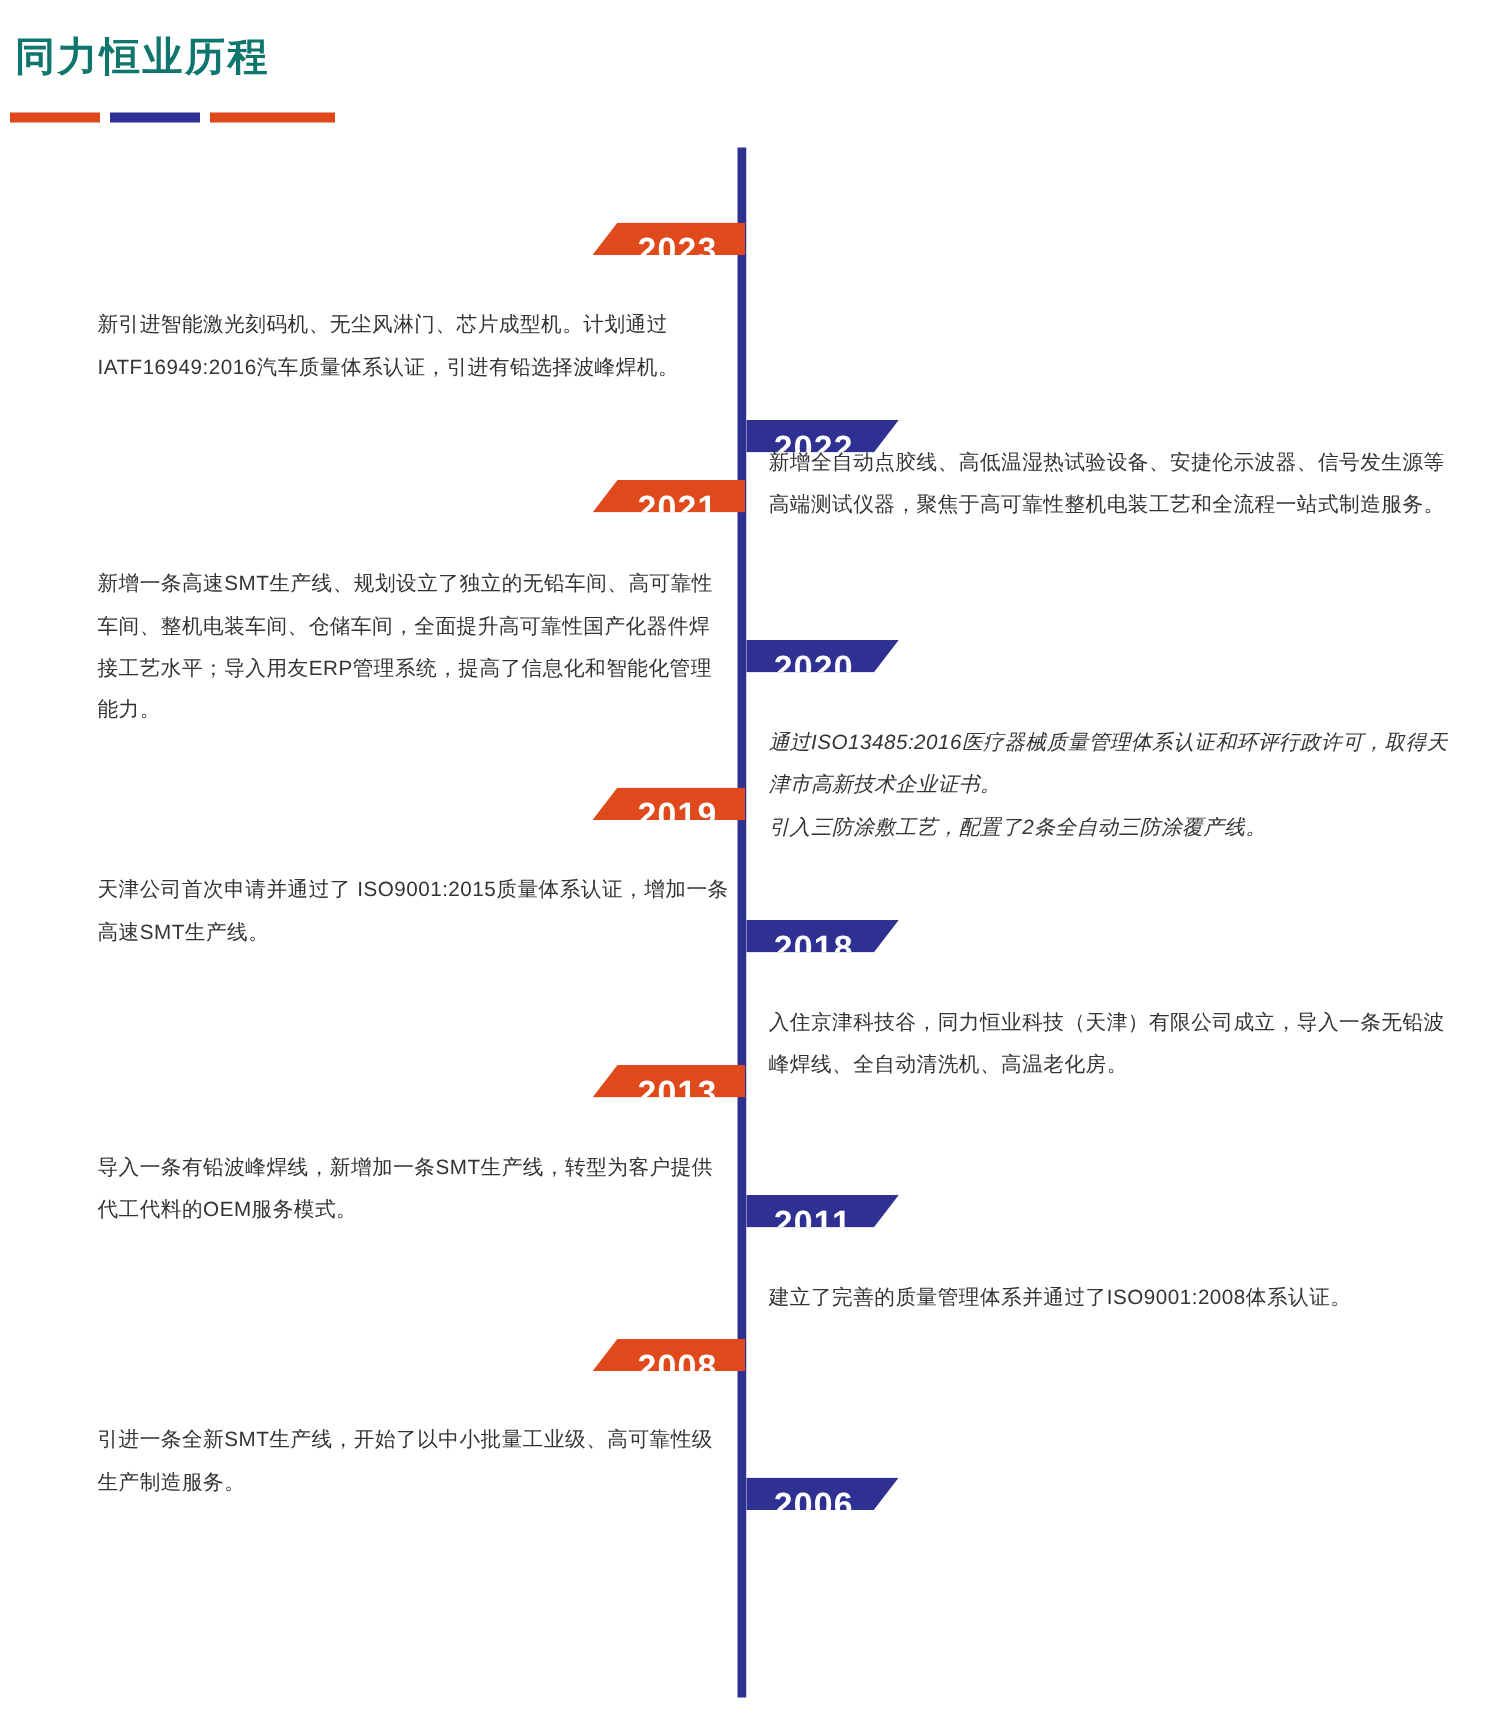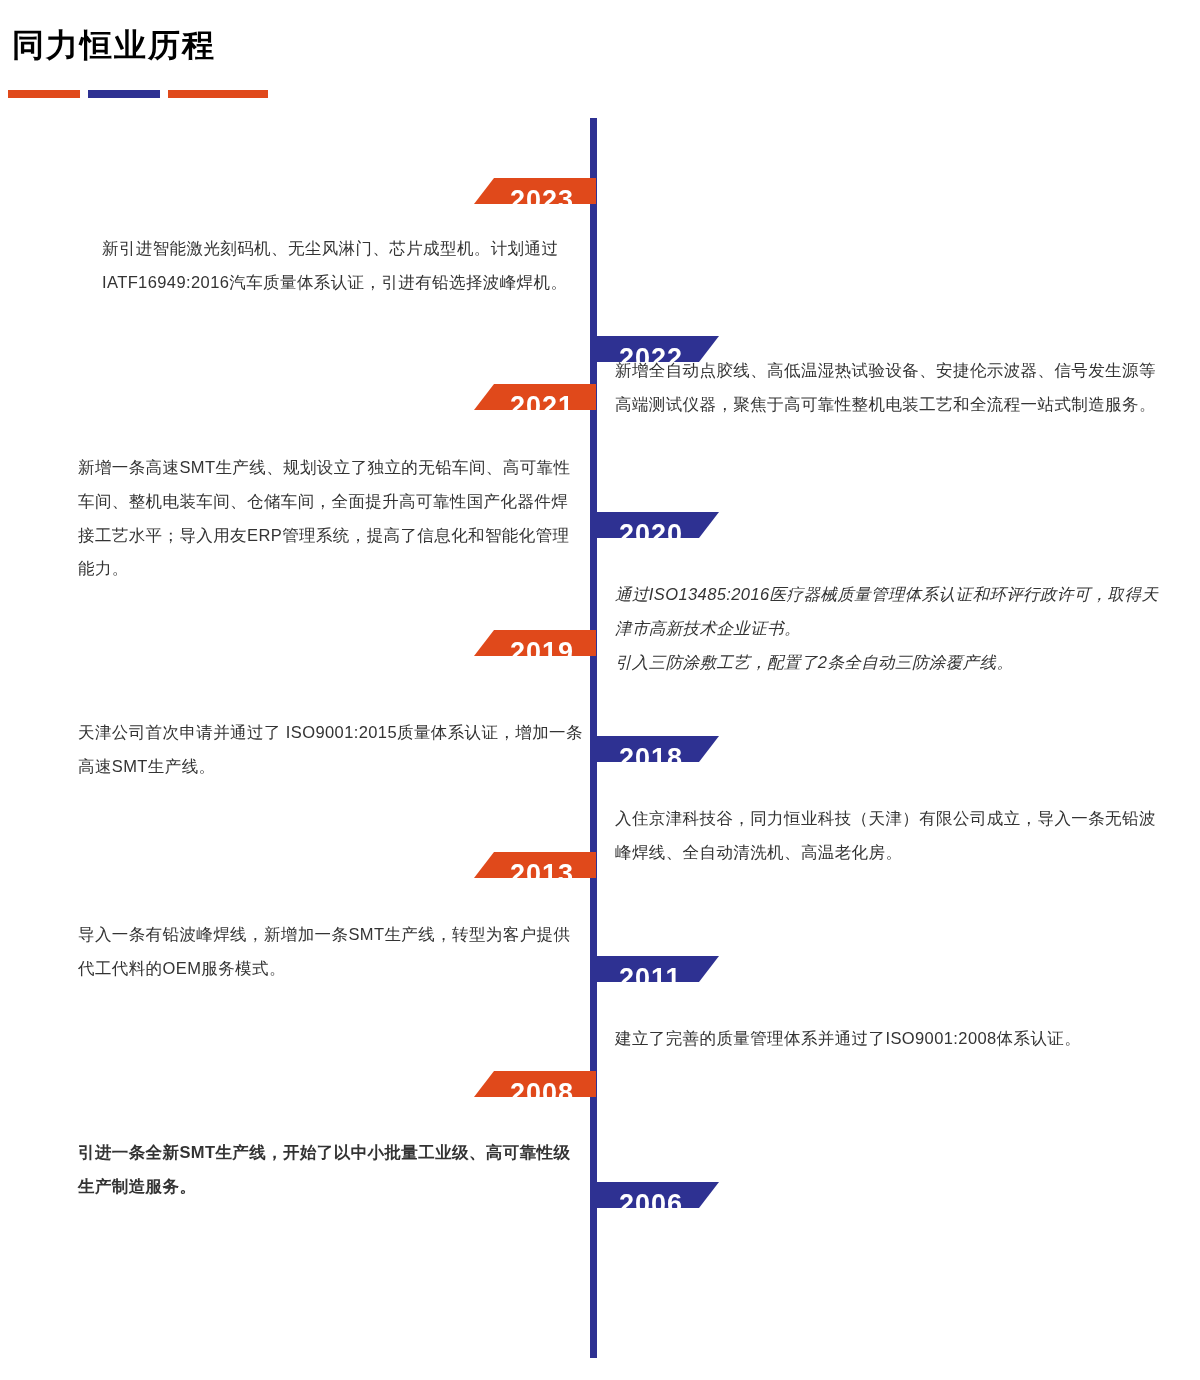--- a/index.html
+++ b/index.html
@@ -15,21 +15,21 @@
     overflow: hidden;
   }
 
   
   #page-title {
     position: absolute;
     left: 12px;
     top: 24px;
     font-size: 32px;
     font-weight: bold;
-    color: #000000;
+    color: #0f766e;
     letter-spacing: 2px;
   }
   .title-underline {
     position: absolute;
     top: 90px;
     height: 8px;
   }
   .ul-left {
     left: 8px;
     width: 72px;
@@ -113,44 +113,44 @@
 <body>
 
 <div id="page-title">同力恒业历程</div>
 <div class="title-underline ul-left"></div>
 <div class="title-underline ul-mid"></div>
 <div class="title-underline ul-right"></div>
 
 <div id="timeline-axis"></div>
 
 <div class="year-tag year-left" style="top:178px;">2023</div>
-<div class="entry-text text-left" style="top:232px;margin-left:24px;">新引进智能激光刻码机、无尘风淋门、芯片成型机。计划通过IATF16949:2016汽车质量体系认证，引进有铅选择波峰焊机。</div>
+<div class="entry-text text-left" style="top:244px;">新引进智能激光刻码机、无尘风淋门、芯片成型机。计划通过IATF16949:2016汽车质量体系认证，引进有铅选择波峰焊机。</div>
 
 <div class="year-tag year-right" style="top:288px;margin-top:48px;">2022</div>
 <div class="entry-text text-right" style="top:354px;">新增全自动点胶线、高低温湿热试验设备、安捷伦示波器、信号发生源等高端测试仪器，聚焦于高可靠性整机电装工艺和全流程一站式制造服务。</div>
 
 <div class="year-tag year-left" style="top:384px;">2021</div>
 <div class="entry-text text-left" style="top:451px;">新增一条高速SMT生产线、规划设立了独立的无铅车间、高可靠性车间、整机电装车间、仓储车间，全面提升高可靠性国产化器件焊接工艺水平；导入用友ERP管理系统，提高了信息化和智能化管理能力。</div>
 
 <div class="year-tag year-right" style="top:512px;">2020</div>
 <div class="entry-text text-right" style="top:578px;">
   <span class="line">通过ISO13485:2016医疗器械质量管理体系认证和环评行政许可，取得天津市高新技术企业证书。</span>
   <span class="line">引入三防涂敷工艺，配置了2条全自动三防涂覆产线。</span>
 </div>
 
 <div class="year-tag year-left" style="top:630px;text-decoration:underline;">2019</div>
-<div class="entry-text text-left" style="top:696px;margin-top:20px;">天津公司首次申请并通过了 ISO9001:2015质量体系认证，增加一条高速SMT生产线。</div>
+<div class="entry-text text-left" style="top:696px;">天津公司首次申请并通过了 ISO9001:2015质量体系认证，增加一条高速SMT生产线。</div>
 
 <div class="year-tag year-right" style="top:736px;">2018</div>
 <div class="entry-text text-right" style="top:802px;">入住京津科技谷，同力恒业科技（天津）有限公司成立，导入一条无铅波峰焊线、全自动清洗机、高温老化房。</div>
 
 <div class="year-tag year-left" style="top:852px;">2013</div>
 <div class="entry-text text-left" style="top:918px;">导入一条有铅波峰焊线，新增加一条SMT生产线，转型为客户提供代工代料的OEM服务模式。</div>
 
 <div class="year-tag year-right" style="top:956px;">2011</div>
 <div class="entry-text text-right" style="top:1022px;">建立了完善的质量管理体系并通过了ISO9001:2008体系认证。</div>
 
 <div class="year-tag year-left" style="top:1071px;">2008</div>
-<div class="entry-text text-left" style="top:1136px;font-weight:bold;">引进一条全新SMT生产线，开始了以中小批量工业级、高可靠性级生产制造服务。</div>
+<div class="entry-text text-left" style="top:1136px;">引进一条全新SMT生产线，开始了以中小批量工业级、高可靠性级生产制造服务。</div>
 
 <div class="year-tag year-right" style="top:1182px;">2006</div>
 <div class="entry-text text-right" style="top:1244px;">
 </div>
 
 </body></html>

